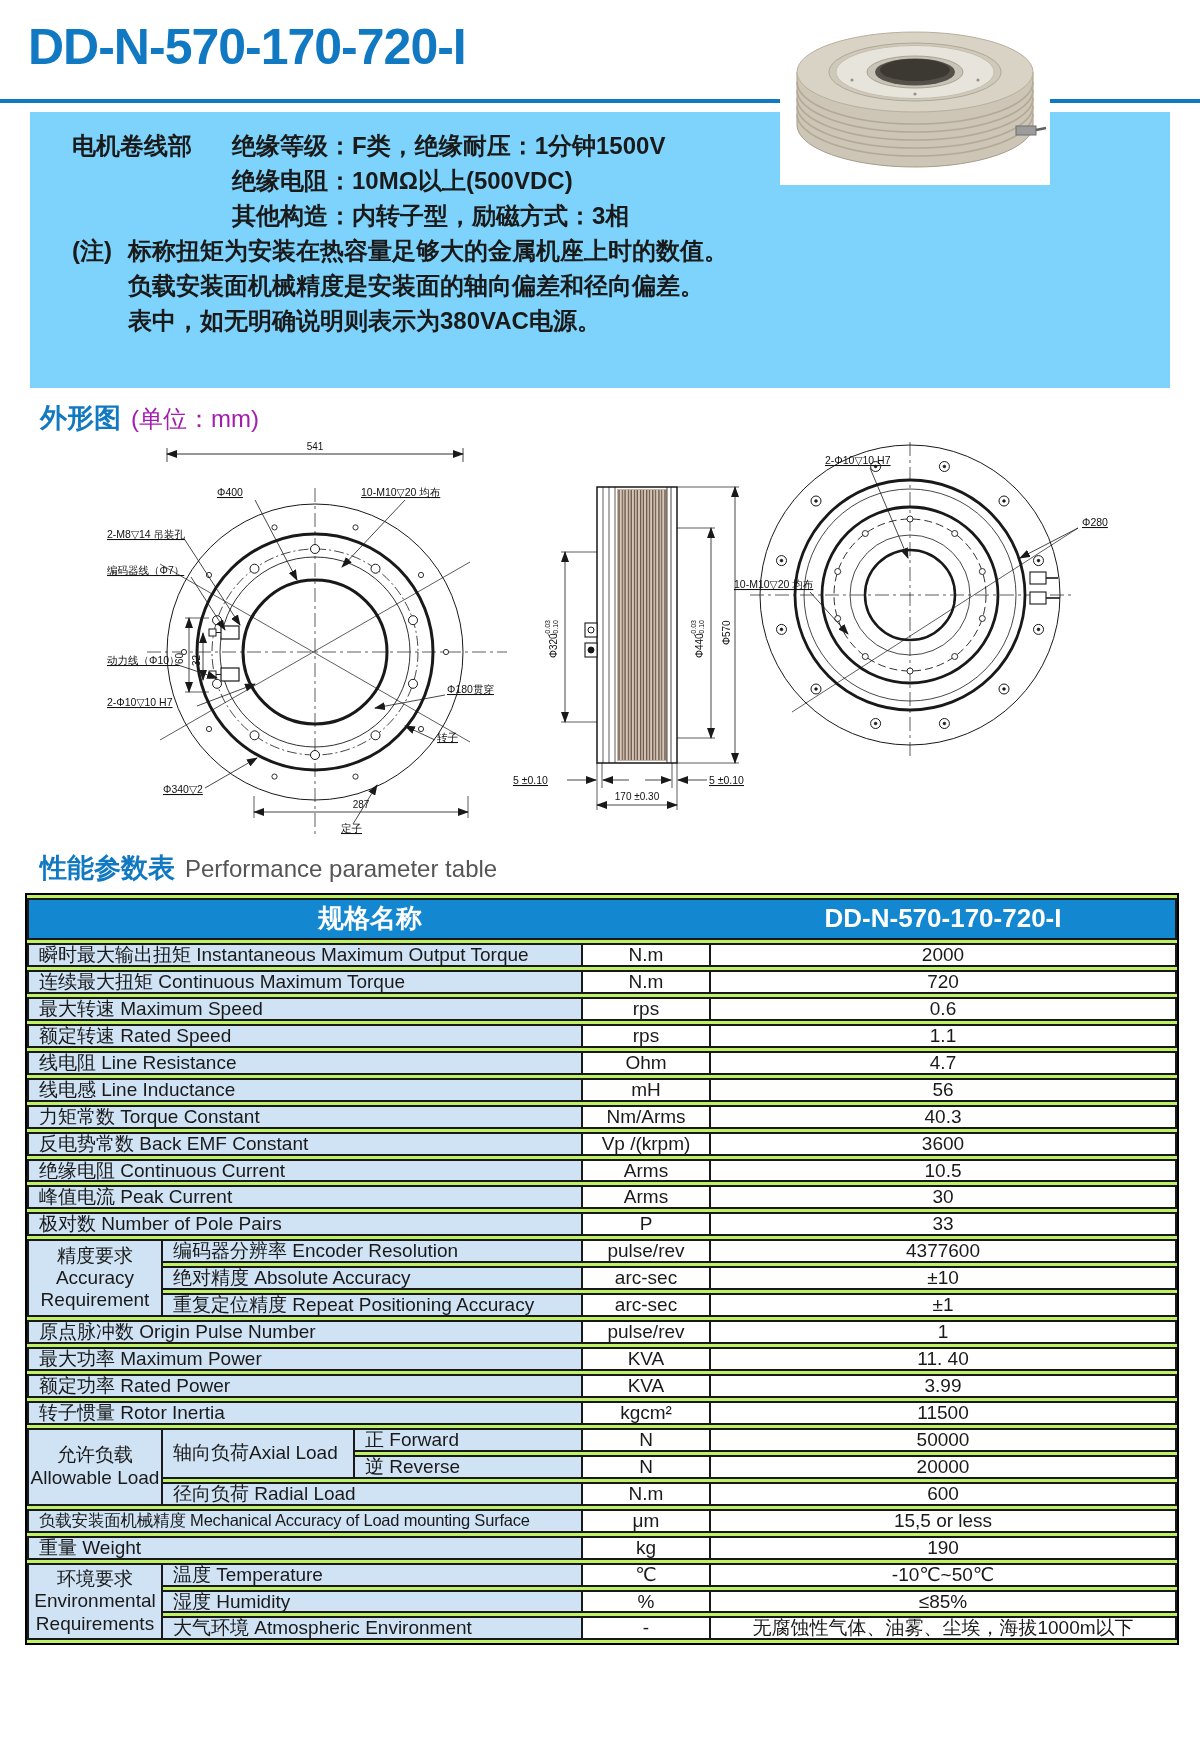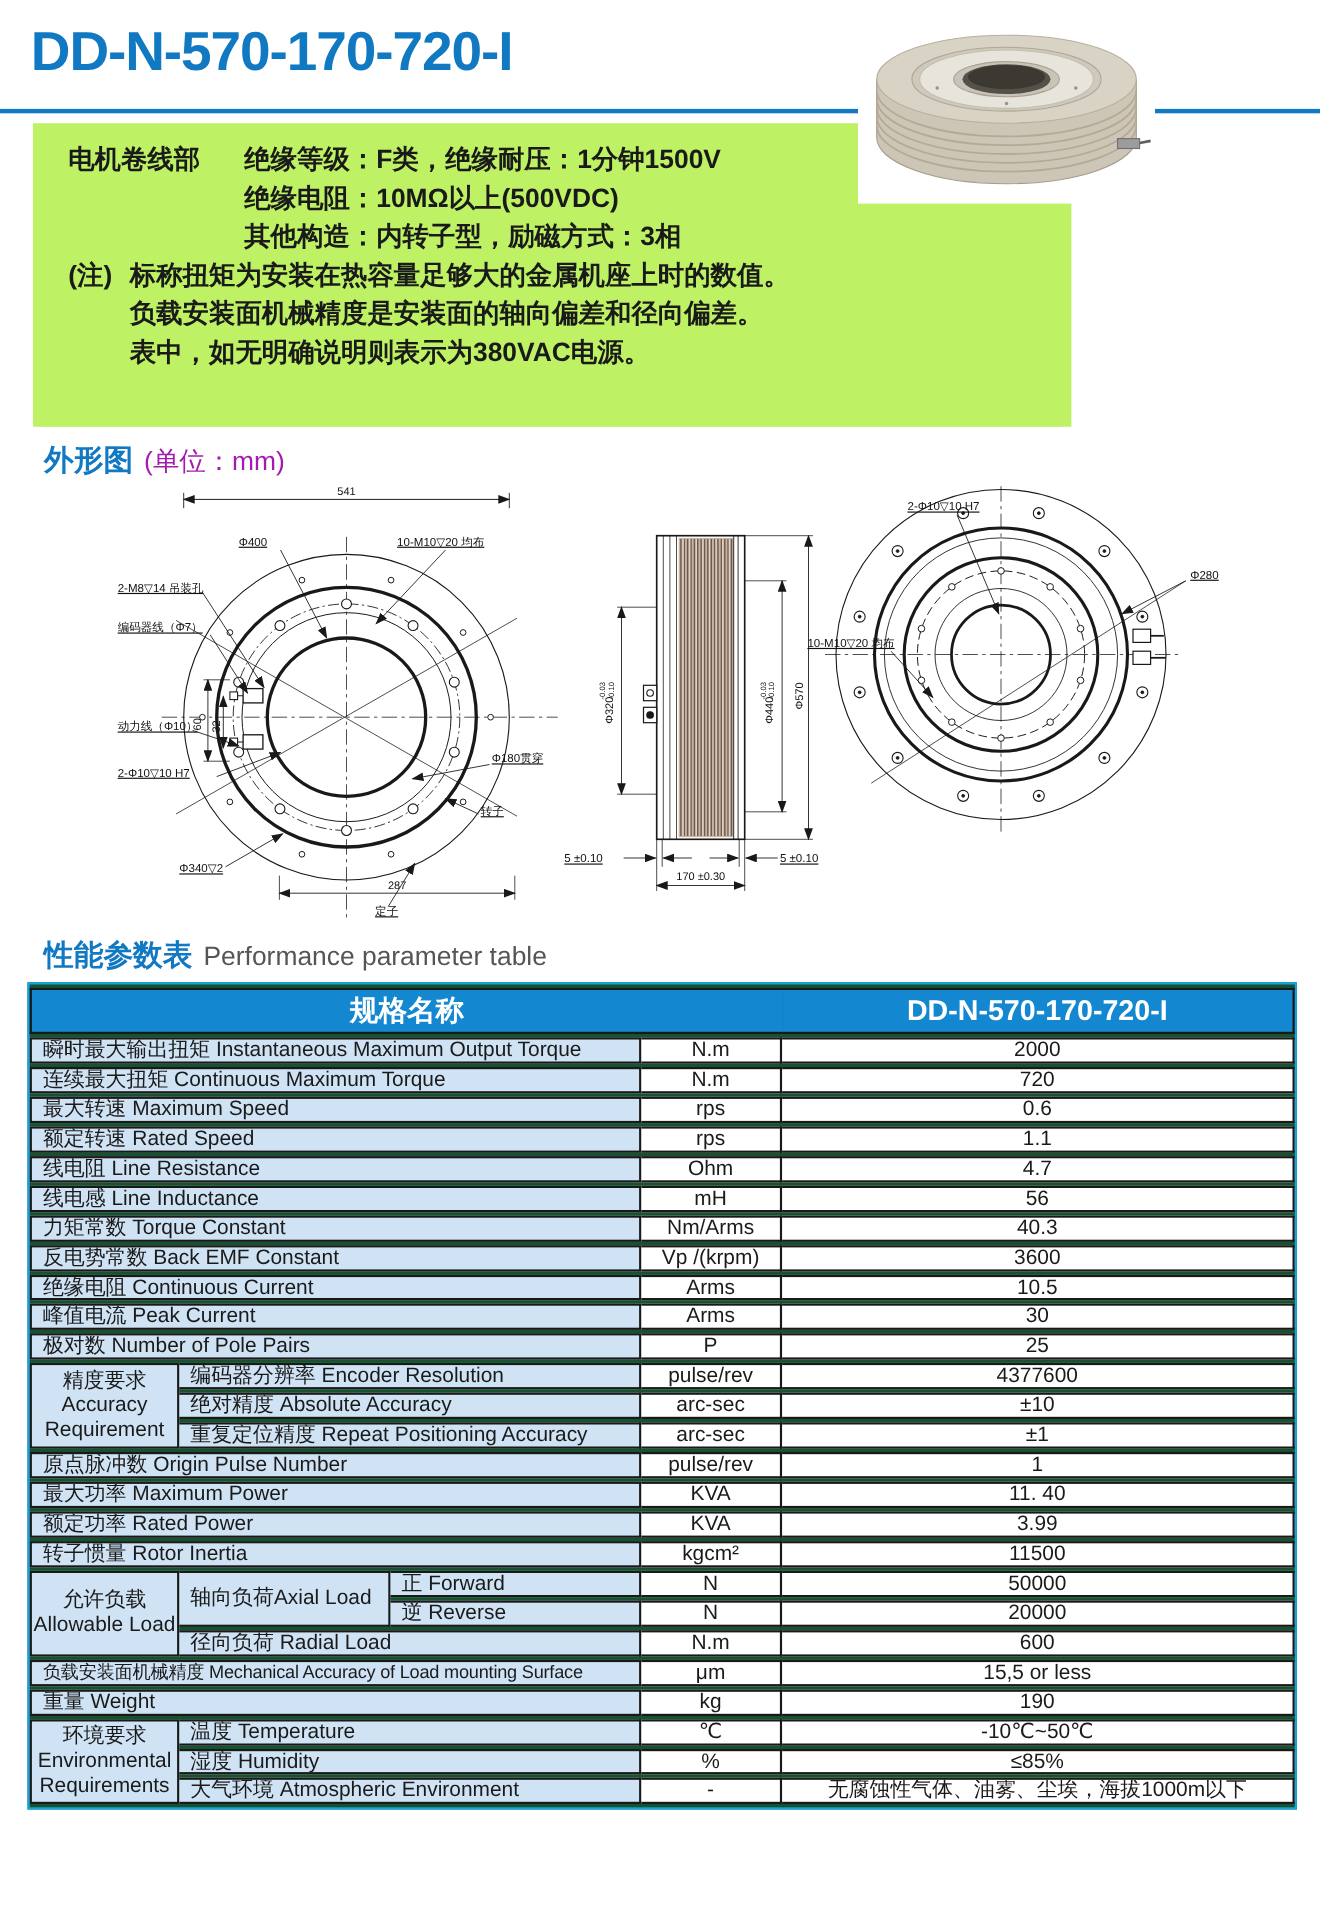--- a/index.html
+++ b/index.html
@@ -8,22 +8,22 @@
     position:relative; width:1200px; height:1743px; margin:0 auto;
     background:#fff; overflow:hidden;
     font-family:"Liberation Sans","DejaVu Sans",sans-serif; color:#1a1a1a;
   }
   .title {
     position:absolute; left:28px; top:18px;
     font-size:50px; font-weight:800; letter-spacing:-1px; color:#1178c2;
   }
   .title-rule { position:absolute; left:0; top:99px; width:1200px; height:4px; background:#1178c2; }
   .info-box {
-    position:absolute; left:30px; top:112px; width:944px; height:276px;
-    background:#bef264; padding:16px 0 0 32px;
+    position:absolute; left:30px; top:112px; width:1140px; height:276px;
+    background:#7dd3fc; padding:16px 0 0 42px;
     font-size:24px; font-weight:700; line-height:35px; color:#1a1a1a;
   }
   .info-line { display:flex; }
   .lead { display:inline-block; }
   .lead-machine { width:160px; }
   .lead-note { width:56px; }
   .ind-a { padding-left:160px; }
   .ind-b { padding-left:56px; }
   .photo-wrap { position:absolute; left:780px; top:10px; width:270px; height:175px; background:#fff; }
   .photo-caption {
@@ -43,21 +43,21 @@
   .draw.rear  { left:730px; }
   svg { display:block; }
   .dtxt { font-size:10.5px; fill:#111; font-family:"Liberation Sans","DejaVu Sans",sans-serif; }
   .dtxt.u { text-decoration:underline; }
   .dtxt.small { font-size:7px; }
   .dtxt.dim { font-size:10px; }
 
   .spec-table {
     position:absolute; left:25px; top:893px; width:1150px;
     border-collapse:separate; border-spacing:0 3px; table-layout:fixed;
-    border:2px solid #0ea5e9; background:#14532d;
+    border:2px solid #000000; background:#bef264;
   }
   .spec-table th, .spec-table td {
     border:2px solid #191919; border-left:0; overflow:hidden;
     height:23px; line-height:1.05; vertical-align:middle;
   }
   .spec-table .bl { border-left:2px solid #191919; }
   .spec-table th {
     background:#1387d0; color:#fff; font-size:26px; font-weight:700;
     height:42px; text-align:center;
   }
@@ -428,21 +428,21 @@
           <td class="val">10.5</td>
         </tr>
         <tr>
           <td colspan="3" class="lab bl">峰值电流 Peak Current</td>
           <td class="unit">Arms</td>
           <td class="val">30</td>
         </tr>
         <tr>
           <td colspan="3" class="lab bl">极对数 Number of Pole Pairs</td>
           <td class="unit">P</td>
-          <td class="val">25</td>
+          <td class="val">33</td>
         </tr>
         <tr>
           <td rowspan="3" class="grp bl">精度要求
 Accuracy
 Requirement</td>
           <td colspan="2" class="lab">编码器分辨率 Encoder Resolution</td>
           <td class="unit">pulse/rev</td>
           <td class="val">4377600</td>
         </tr>
         <tr>

